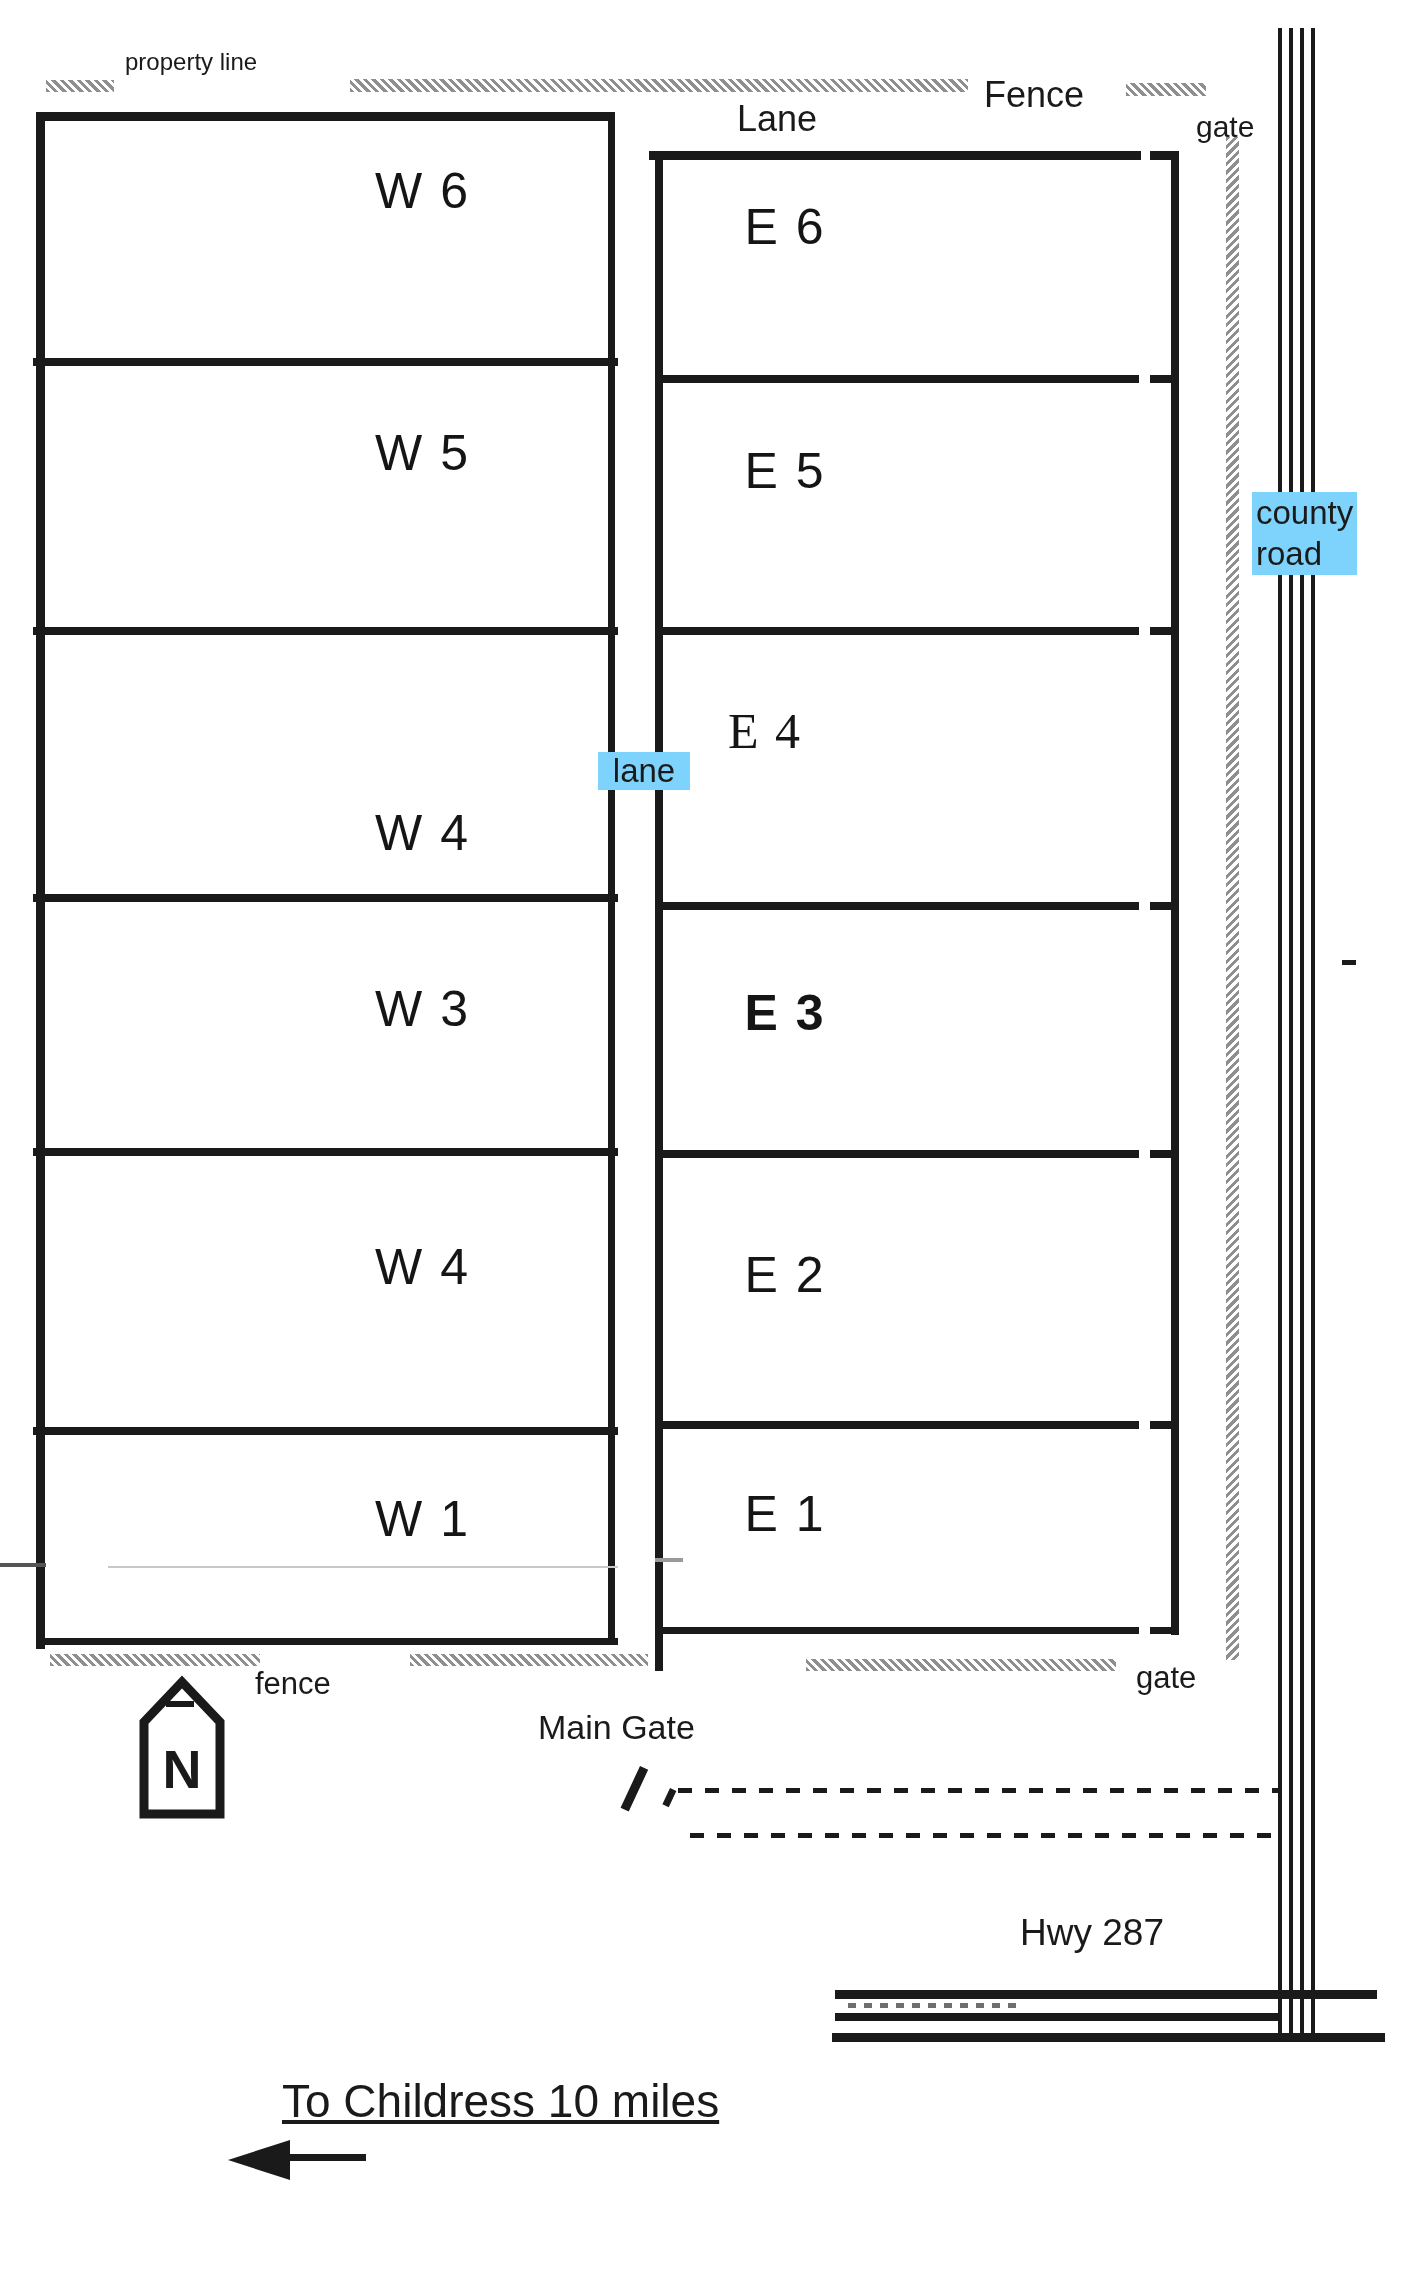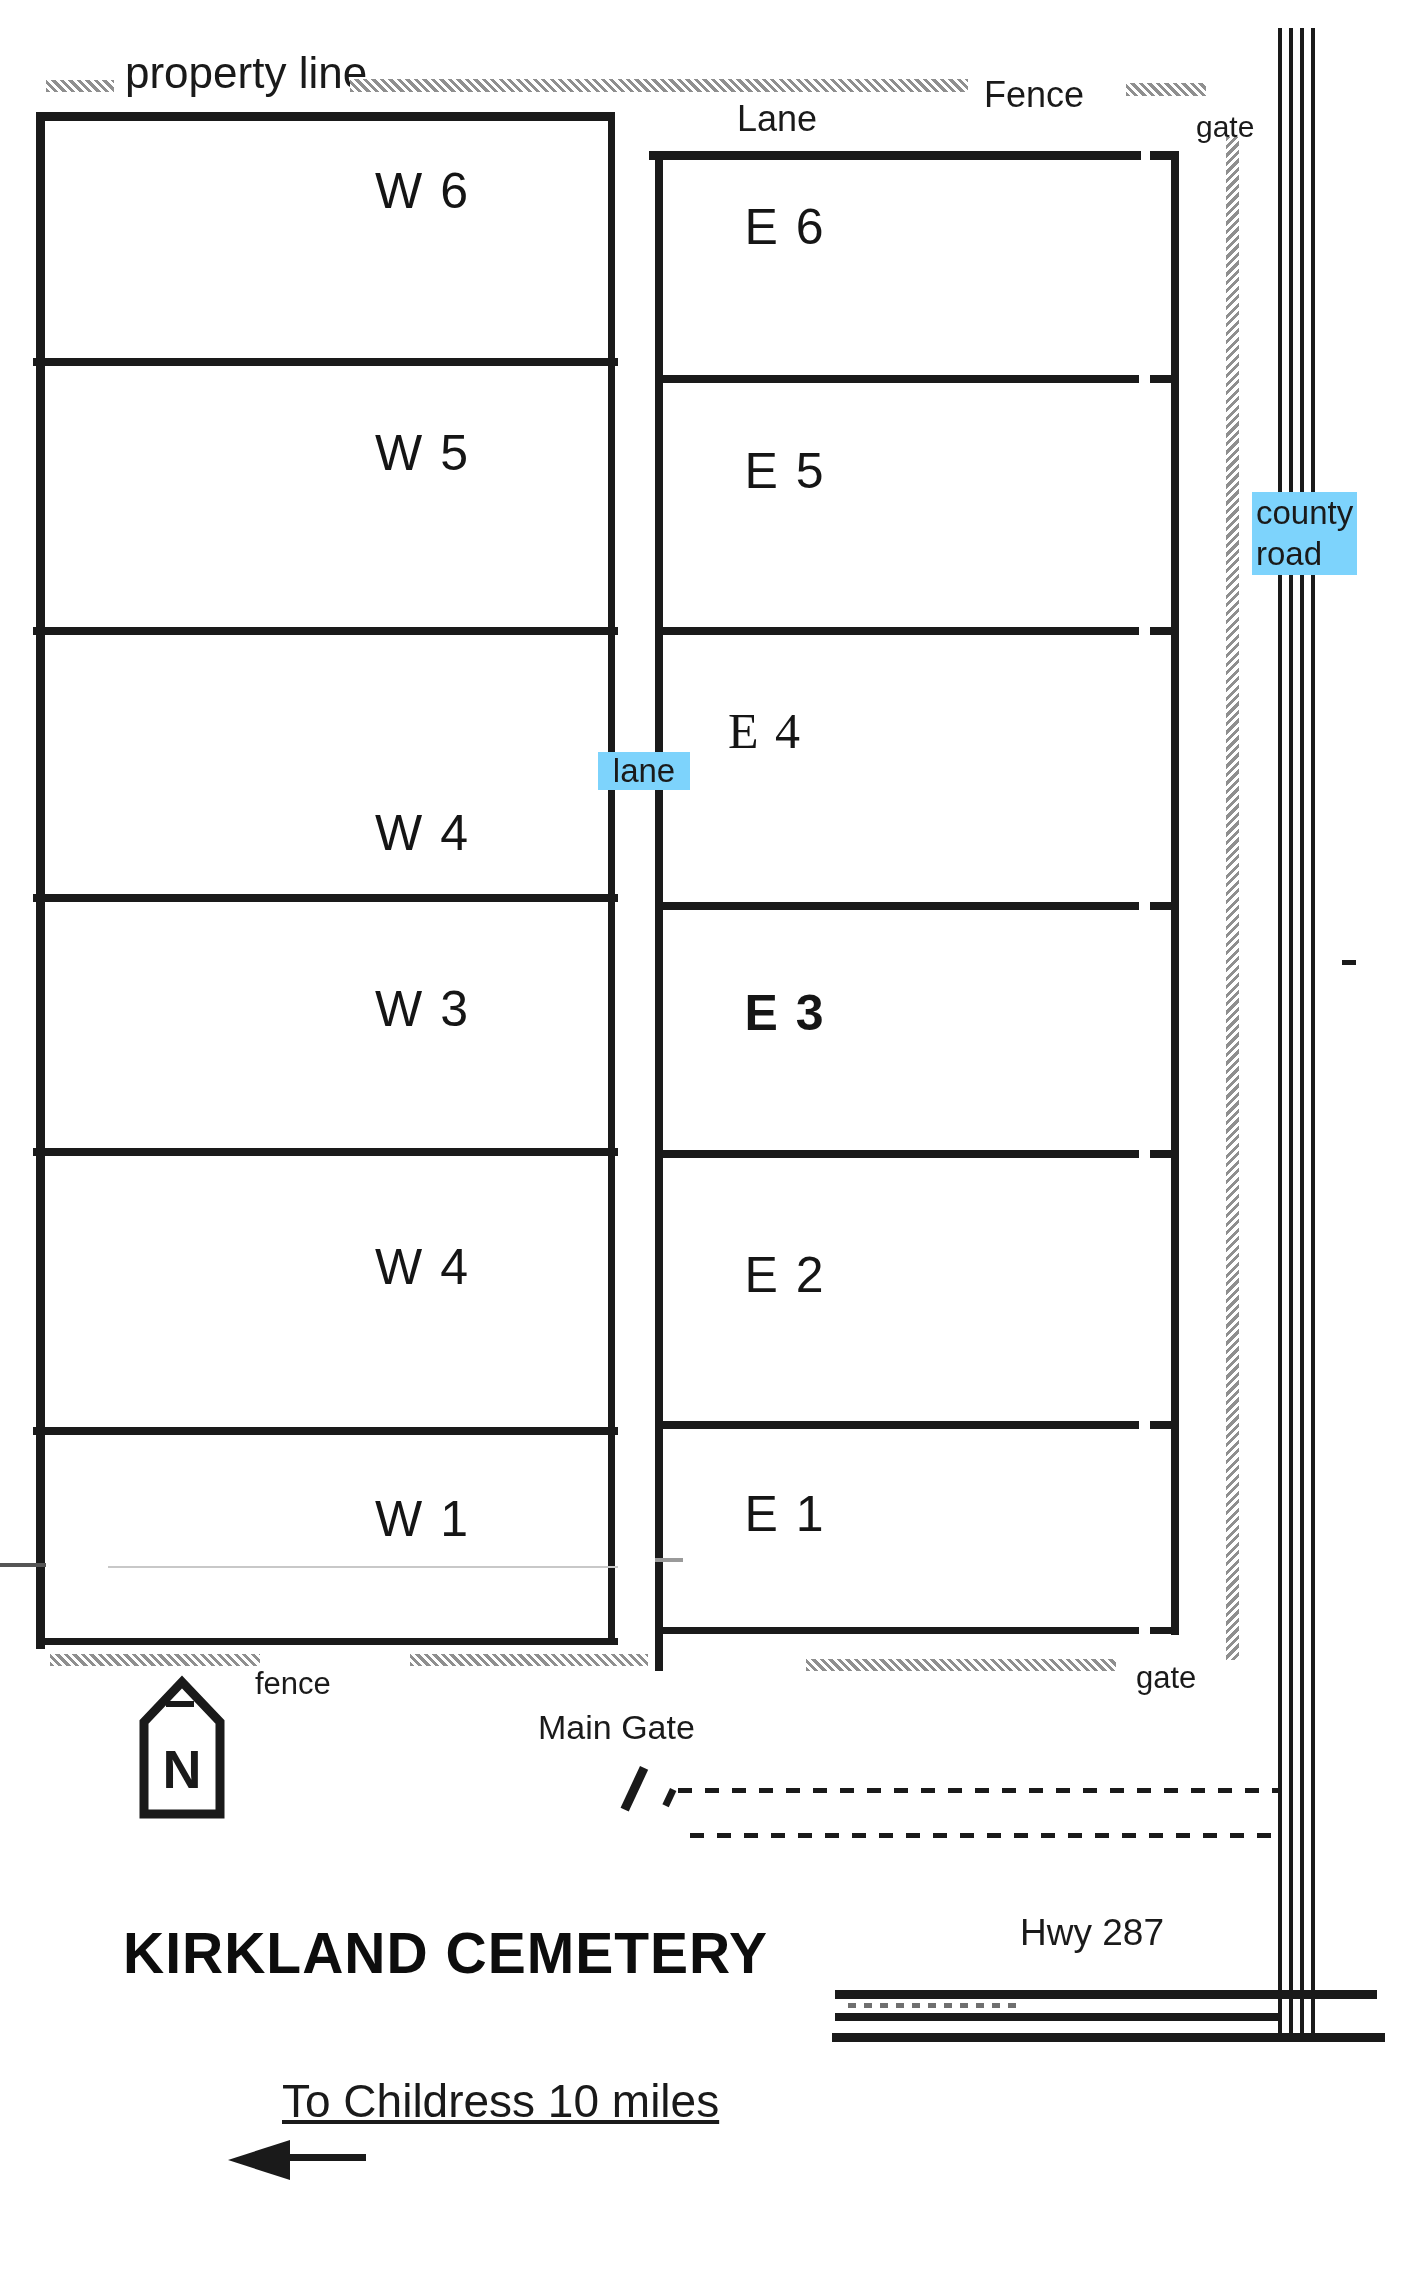--- a/index.html
+++ b/index.html
@@ -16,21 +16,21 @@
   .dash-gray{position:absolute;background:repeating-linear-gradient(90deg,#6f6f6f 0 8px,transparent 8px 16px);}
   .whitebg{background:#7dd3fc;z-index:5;padding:0 4px;}
   .rot{transform-origin:top left;}
   #title{font-weight:bold;font-size:57px;letter-spacing:1px;color:#0d0d0d;}
 </style>
 </head>
 <body>
 
 <div id="page">
 
-  <div class="lbl" style="left:125px;top:48px;font-size:44px;text-align:right;">property line</div>
+  <div class="lbl" style="left:125px;top:48px;font-size:24px;text-align:right;">property line</div>
   <div class="hatch-h" style="left:46px;top:80px;width:68px;height:12px;"></div>
   <div class="hatch-h" style="left:350px;top:79px;width:618px;height:13px;"></div>
   <div class="lbl" style="left:737px;top:98px;font-size:36px;">Lane</div>
   <div class="lbl" style="left:984px;top:74px;font-size:36px;">Fence</div>
   <div class="hatch-h" style="left:1126px;top:83px;width:80px;height:13px;"></div>
   <div class="lbl" style="left:1196px;top:110px;font-size:30px;">gate</div>
 
   <div class="abs ink" style="left:36px;top:112px;width:9px;height:1537px;"></div>
   <div class="abs ink" style="left:36px;top:112px;width:579px;height:9px;"></div>
   <div class="abs ink" style="left:608px;top:112px;width:7px;height:1533px;"></div>
@@ -102,21 +102,20 @@
     <line x1="28" y1="30" x2="56" y2="30" stroke="#1a1a1a" stroke-width="6"></line>
     <text x="44" y="114" text-anchor="middle" font-size="54" font-weight="bold" fill="#1a1a1a" font-family="Liberation Sans, sans-serif">N</text>
   </svg>
 
   <div class="lbl" style="left:538px;top:1708px;font-size:34px;">Main Gate</div>
   <div class="abs ink rot" style="left:640px;top:1766px;width:9px;height:46px;transform:rotate(25deg);"></div>
   <div class="abs ink rot" style="left:670px;top:1788px;width:7px;height:18px;transform:rotate(25deg);"></div>
   <div class="dash-line" style="left:678px;top:1788px;width:604px;height:5px;"></div>
   <div class="dash-line" style="left:690px;top:1833px;width:592px;height:5px;"></div>
 
-  <div class="lbl" id="title" style="left:123px;top:1920px;">KIRKLAND CEMETERY</div>
 
   <div class="lbl" style="left:1020px;top:1912px;font-size:37px;">Hwy 287</div>
   <div class="abs ink" style="left:835px;top:1990px;width:542px;height:9px;"></div>
   <div class="dash-gray" style="left:848px;top:2003px;width:170px;height:5px;"></div>
   <div class="abs ink" style="left:835px;top:2013px;width:446px;height:8px;"></div>
   <div class="abs ink" style="left:832px;top:2033px;width:553px;height:9px;"></div>
 
   <div class="lbl" style="left:282px;top:2074px;font-size:46px;text-decoration:underline;">To Childress 10 miles</div>
   <div class="abs" style="left:228px;top:2140px;width:0;height:0;border-top:20px solid transparent;border-bottom:20px solid transparent;border-right:62px solid #1a1a1a;"></div>
   <div class="abs ink" style="left:286px;top:2154px;width:80px;height:7px;"></div>

